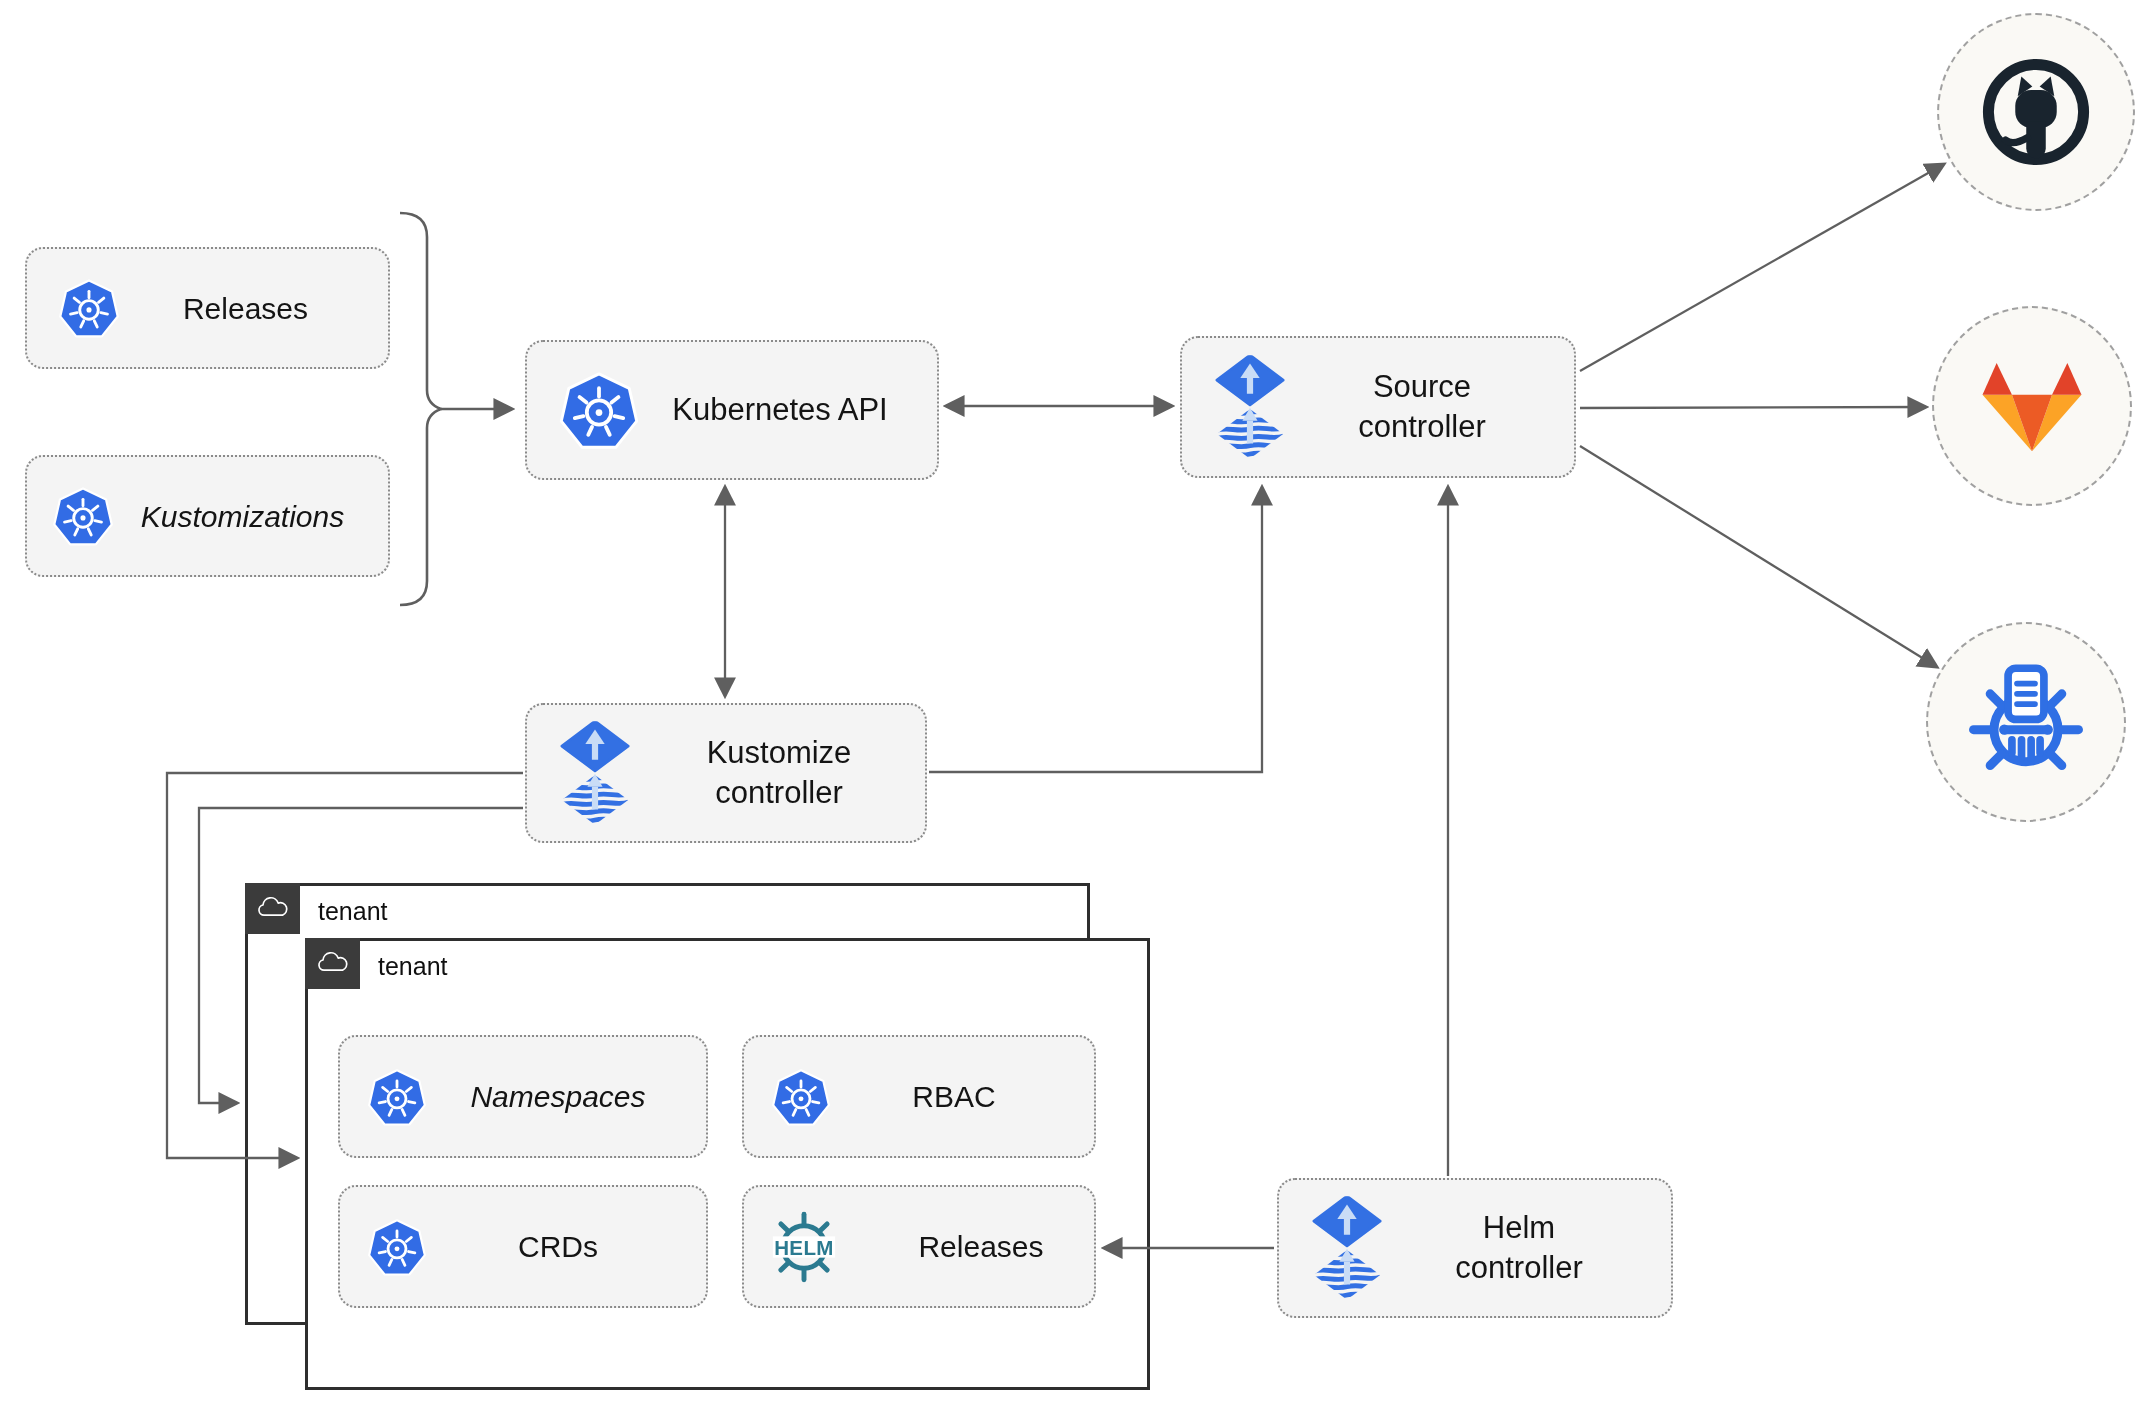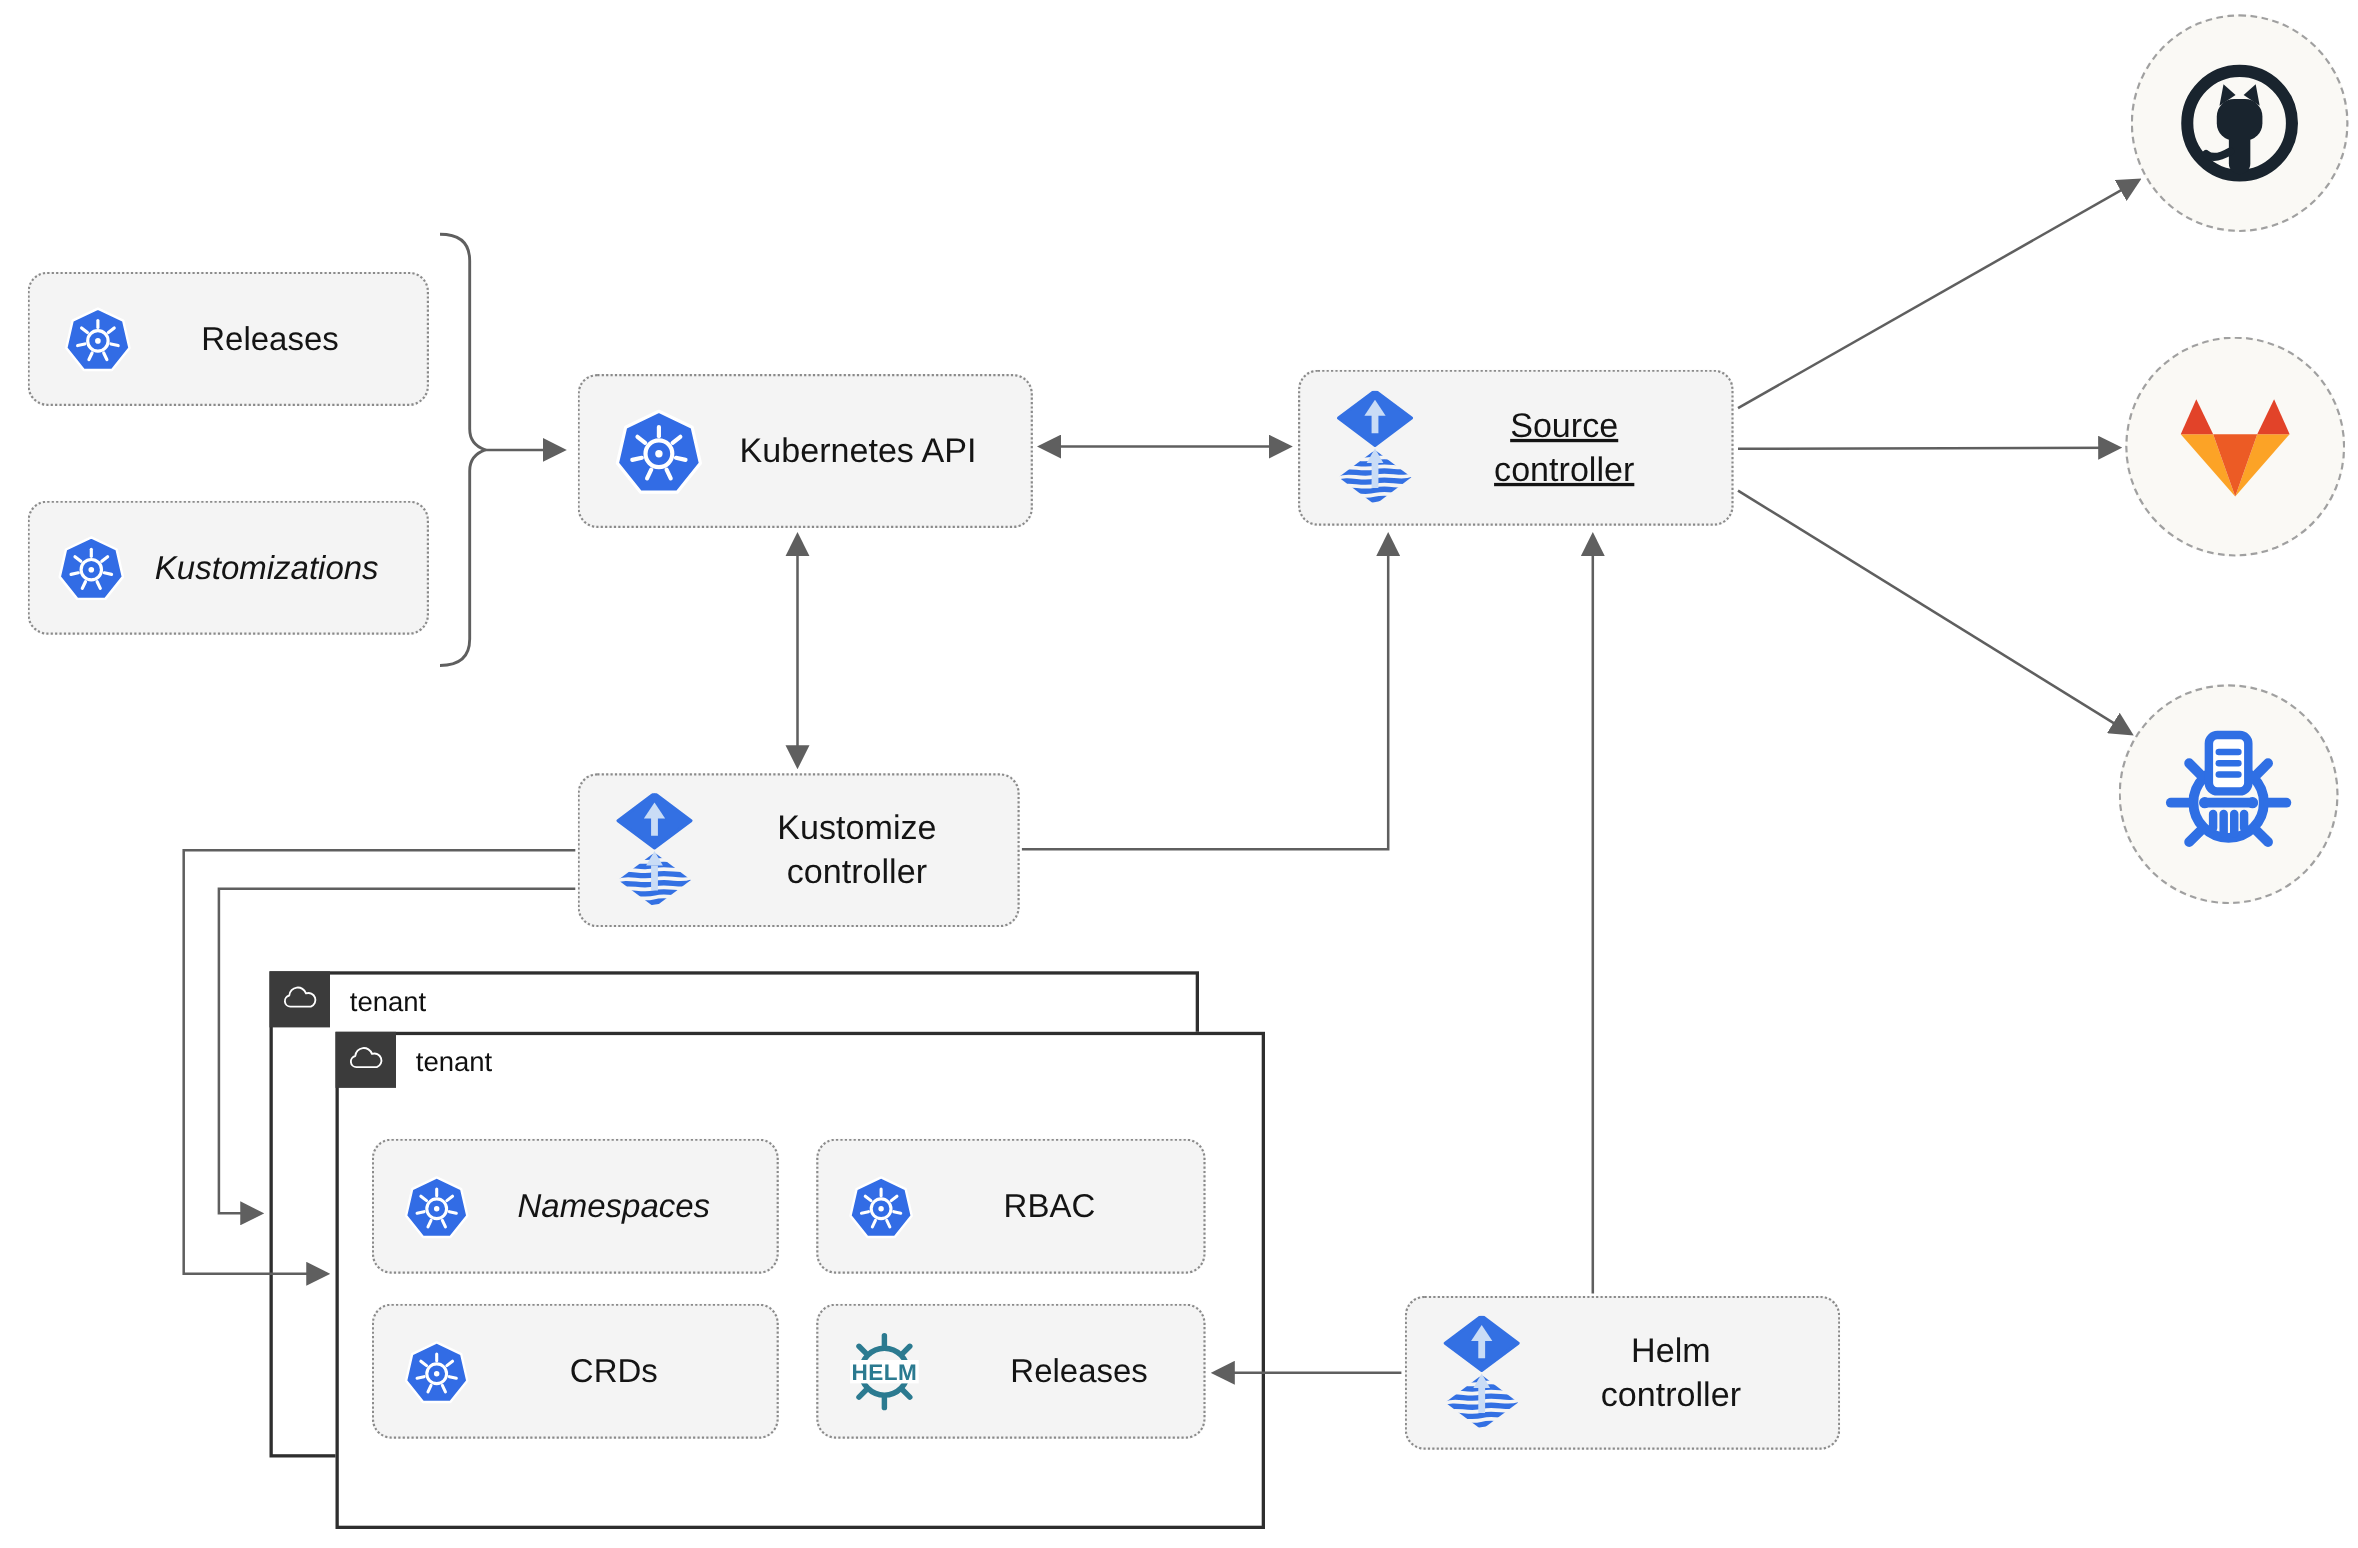--- a/index.html
+++ b/index.html
@@ -195,21 +195,21 @@
     <span class="icon-wrap">
       <svg width="84" height="84" viewBox="0 0 100 100">
           <use href="#sym-k8s"></use>
         </svg>
     </span>
     <span class="lbl-wrap">
         <span class="lbl big">Kubernetes API</span>
       </span>
   </div>
 
-  <div class="node" style="left:1180px; top:336px; width:396px; height:142px;text-decoration:underline;">
+  <div class="node" style="left:1180px; top:336px; width:396px; height:142px;">
     <span class="icon-wrap">
       <svg width="76" height="104" viewBox="0 0 110 150">
           <use href="#sym-flux"></use>
         </svg>
     </span>
     <span class="lbl-wrap">
         <span class="lbl big narrow">Source controller</span>
       </span>
   </div>
 

